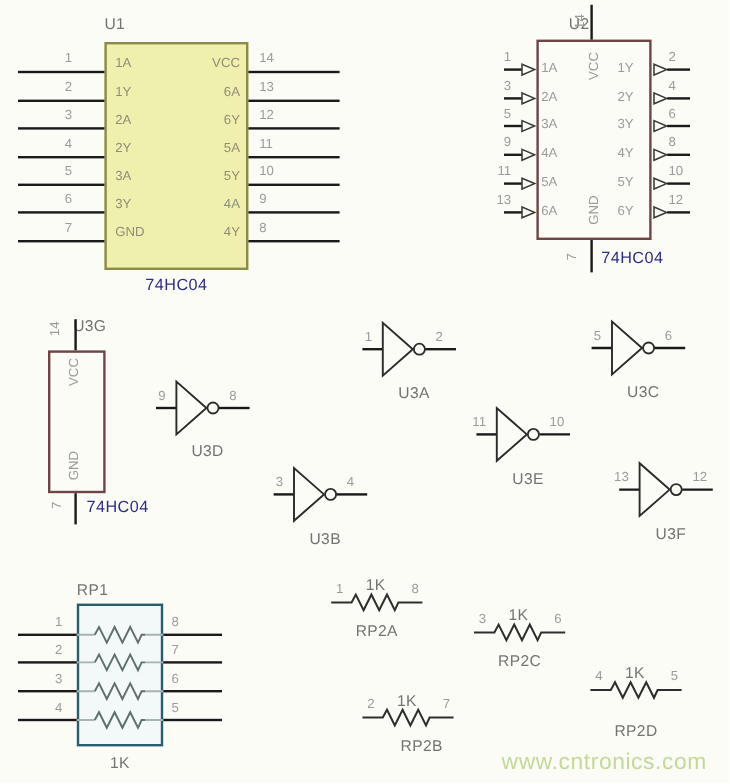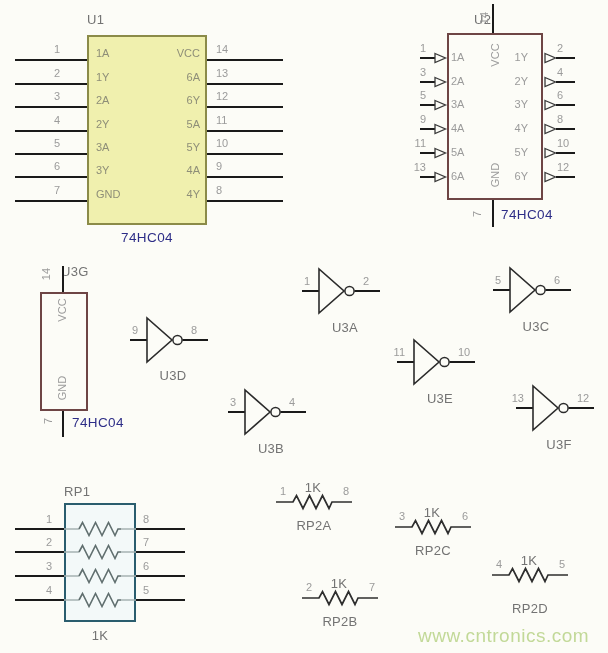--- a/index.html
+++ b/index.html
@@ -307,21 +307,21 @@
         <div class="des center" style="position: absolute; left: 409px; top: 505px; width: 46px;">1K</div>
         <div class="des center" style="position: absolute; left: 404px; top: 543px; width: 58px;">RP2C</div>
       </div>
       <div style="position: absolute; left: 0px; top: 0px; width: 0px; height: 0px;">
         <svg width="76" height="18" viewBox="0 0 76 18" style="position: absolute; left: 302px; top: 589px; overflow: visible;">
           <path d="M0,9 H17 L20.5,2.5 L27,15.5 L33.5,2.5 L40,15.5 L46.5,2.5 L53,15.5 L56,9 H76" fill="none" stroke="#2e2e2e" stroke-width="1.7" stroke-linejoin="miter"></path>
         </svg>
         <div class="pin-num center" style="position: absolute; left: 302px; top: 581px; width: 14px;">2</div>
         <div class="pin-num center" style="position: absolute; left: 365px; top: 581px; width: 14px;">7</div>
         <div class="des center" style="position: absolute; left: 316px; top: 576px; width: 46px;">1K</div>
-        <div class="des center" style="position: absolute; left: 311px; top: 614px; width: 58px;">RP2B</div>
+        <div class="des center" style="position: absolute; left: 311px; top: 614px; width: 58px; text-align: right;">RP2B</div>
       </div>
       <div style="position: absolute; left: 0px; top: 0px; width: 0px; height: 0px;">
         <svg width="76" height="18" viewBox="0 0 76 18" style="position: absolute; left: 492px; top: 566px; overflow: visible;">
           <path d="M0,9 H17 L20.5,2.5 L27,15.5 L33.5,2.5 L40,15.5 L46.5,2.5 L53,15.5 L56,9 H76" fill="none" stroke="#2e2e2e" stroke-width="1.7" stroke-linejoin="miter"></path>
         </svg>
         <div class="pin-num center" style="position: absolute; left: 492px; top: 558px; width: 14px;">4</div>
         <div class="pin-num center" style="position: absolute; left: 555px; top: 558px; width: 14px;">5</div>
         <div class="des center" style="position: absolute; left: 506px; top: 553px; width: 46px;">1K</div>
         <div class="des center" style="position: absolute; left: 501px; top: 591px; width: 58px; margin-top: 10px;">RP2D</div>
       </div>

